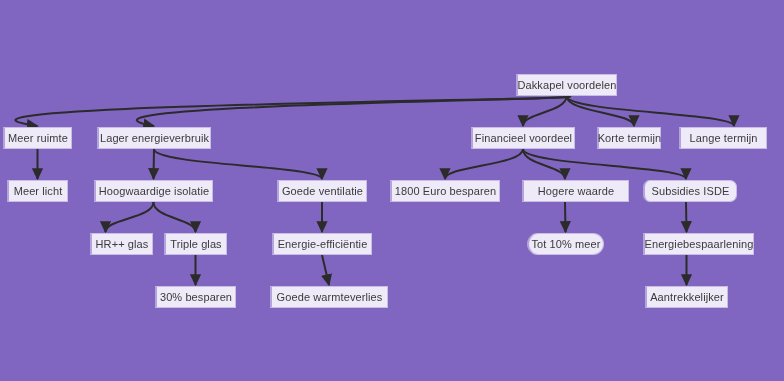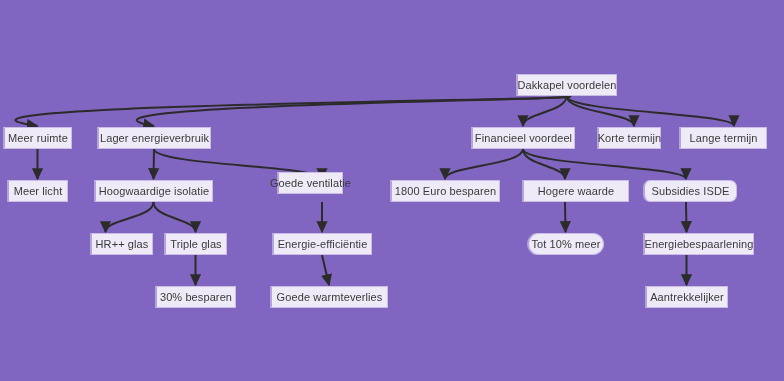--- a/index.html
+++ b/index.html
@@ -93,21 +93,21 @@
       </div>
       <div class="node" style="left: 656px; top: 127px; width: 88px; margin-left: 23px;">
         <span>Lange termijn</span>
       </div>
       <div class="node" style="left: 7px; top: 180px; width: 61px;">
         <span>Meer licht</span>
       </div>
       <div class="node" style="left: 94px; top: 180px; width: 119px;">
         <span>Hoogwaardige isolatie</span>
       </div>
-      <div class="node" style="left: 277px; top: 172px; width: 66px;">
+      <div class="node" style="left: 277px; top: 180px; width: 90px;">
         <span>Goede ventilatie</span>
       </div>
       <div class="node" style="left: 390px; top: 180px; width: 110px;">
         <span>1800 Euro besparen</span>
       </div>
       <div class="node" style="left: 522px; top: 180px; width: 107px;">
         <span>Hogere waarde</span>
       </div>
       <div class="node" style="left: 643px; top: 180px; width: 94px; border-radius: 7px;">
         <span>Subsidies ISDE</span>

